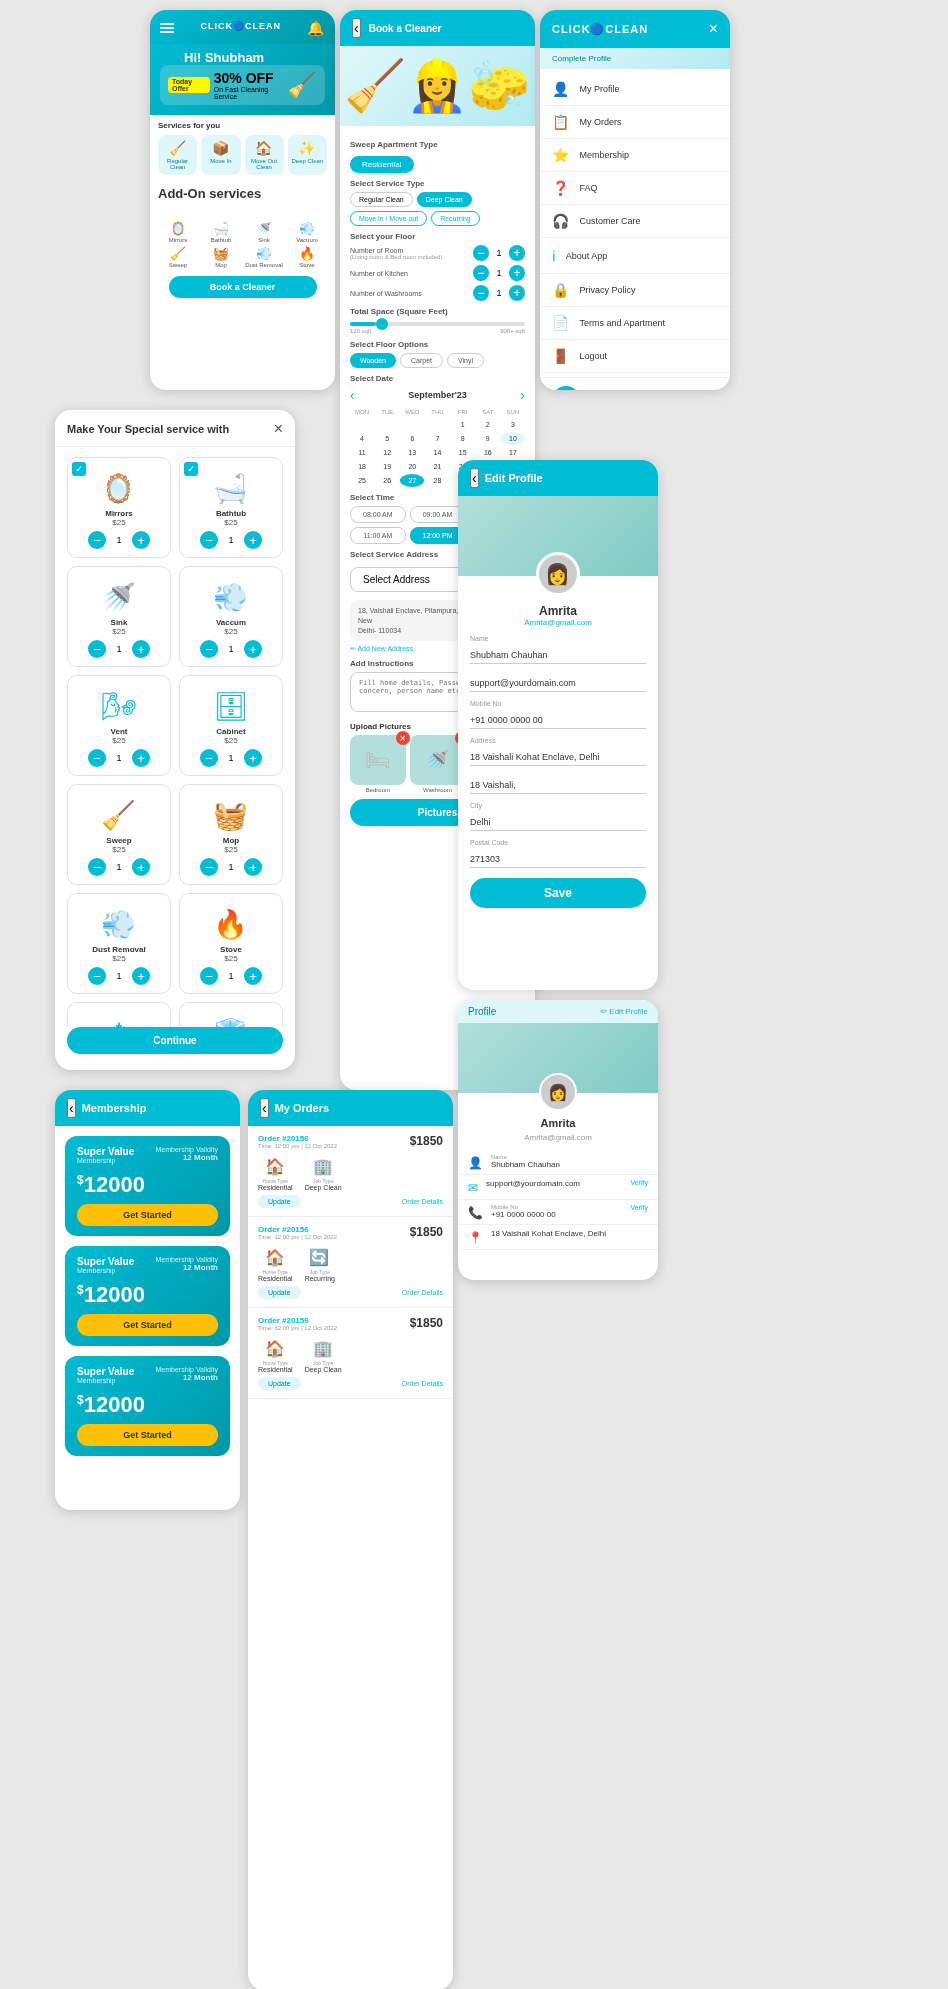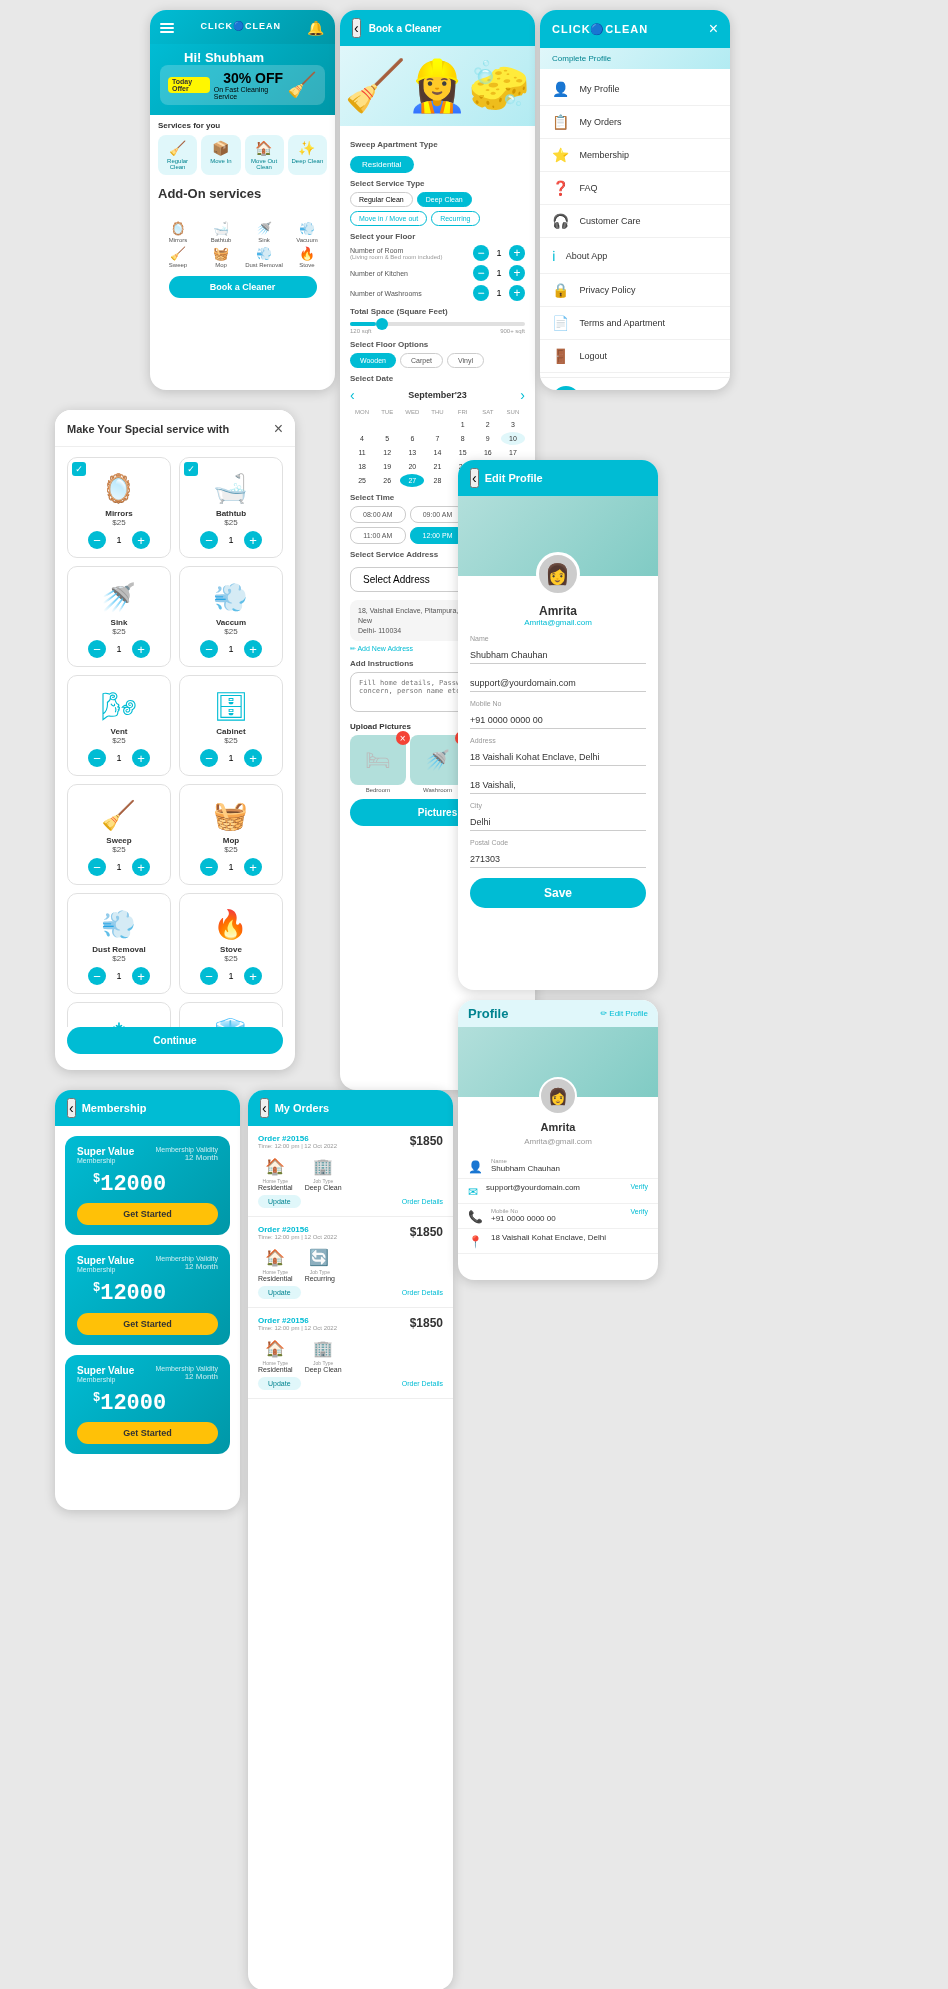--- a/index.html
+++ b/index.html
@@ -41,21 +41,21 @@
       border-radius: 8px;
       padding: 5px 8px;
       font-size: 8px;
       display: flex; align-items: center; gap: 4px;
     }
     .offer-tag {
       background: #fff700; color: #333;
       border-radius: 4px; padding: 1px 4px;
       font-size: 7px; font-weight: bold;
     }
-    .offer-pct { font-size: 14px; font-weight: bold; text-align: right; }
+    .offer-pct { font-size: 14px; font-weight: bold; }
     .offer-text { font-size: 7px; }
     .services-section { padding: 6px 8px; }
     .services-title { font-size: 8px; font-weight: bold; color: #333; margin-bottom: 5px; }
     .services-grid {
       display: grid; grid-template-columns: repeat(4, 1fr); gap: 4px;
     }
     .service-item {
       background: #e0f7fa; border-radius: 8px;
       padding: 5px 3px; text-align: center;
       font-size: 6px; color: #00838f;
@@ -277,22 +277,22 @@
     .membership-back { font-size: 14px; cursor: pointer; }
     .membership-title { font-size: 11px; font-weight: bold; }
     .membership-card {
       background: linear-gradient(135deg, #00bcd4, #0097a7);
       border-radius: 12px; margin: 10px;
       padding: 10px 12px; color: white; position: relative;
     }
     .membership-card-title { font-size: 10px; font-weight: bold; }
     .membership-card-subtitle { font-size: 7px; opacity: 0.8; margin-bottom: 4px; }
     .membership-validity { font-size: 7px; opacity: 0.8; }
-    .membership-validity span { font-size: 8px; font-weight: normal; }
-    .membership-price { font-size: 22px; font-weight: bold; margin: 4px 16px; font-family: Liberation Mono, monospace; }
+    .membership-validity span { font-size: 8px; font-weight: bold; }
+    .membership-price { font-size: 22px; font-weight: bold; margin: 4px 0; }
     .membership-price sup { font-size: 12px; vertical-align: super; }
     .membership-get-btn {
       background: #ffc107; color: #333; border: none;
       border-radius: 20px; padding: 6px 20px; font-size: 9px; font-weight: bold;
       cursor: pointer; display: block; width: 100%; margin-top: 6px;
     }
 
     
     #panel-orders {
       left: 248px; top: 1090px;
@@ -362,21 +362,21 @@
 
     
     #panel-profile {
       left: 458px; top: 1000px;
       width: 200px; height: 280px;
     }
     .profile-view-header {
       background: #e0f7fa; padding: 6px 10px;
       display: flex; align-items: center; justify-content: space-between;
     }
-    .profile-view-label { font-size: 13px; font-weight: bold; color: #00838f; text-align: center; }
+    .profile-view-label { font-size: 10px; font-weight: normal; color: #00838f; text-align: center; }
     .profile-edit-link { font-size: 8px; color: #00bcd4; cursor: pointer; }
     .profile-view-hero { width: 100%; height: 70px; background: #b2dfdb; position: relative; }
     .profile-view-avatar-wrap {
       position: absolute; bottom: -18px; left: 50%; transform: translateX(-50%);
     }
     .profile-view-avatar {
       width: 38px; height: 38px; background: #ccc;
       border-radius: 50%; border: 2px solid white;
       display: flex; align-items: center; justify-content: center;
       font-size: 16px; overflow: hidden;

